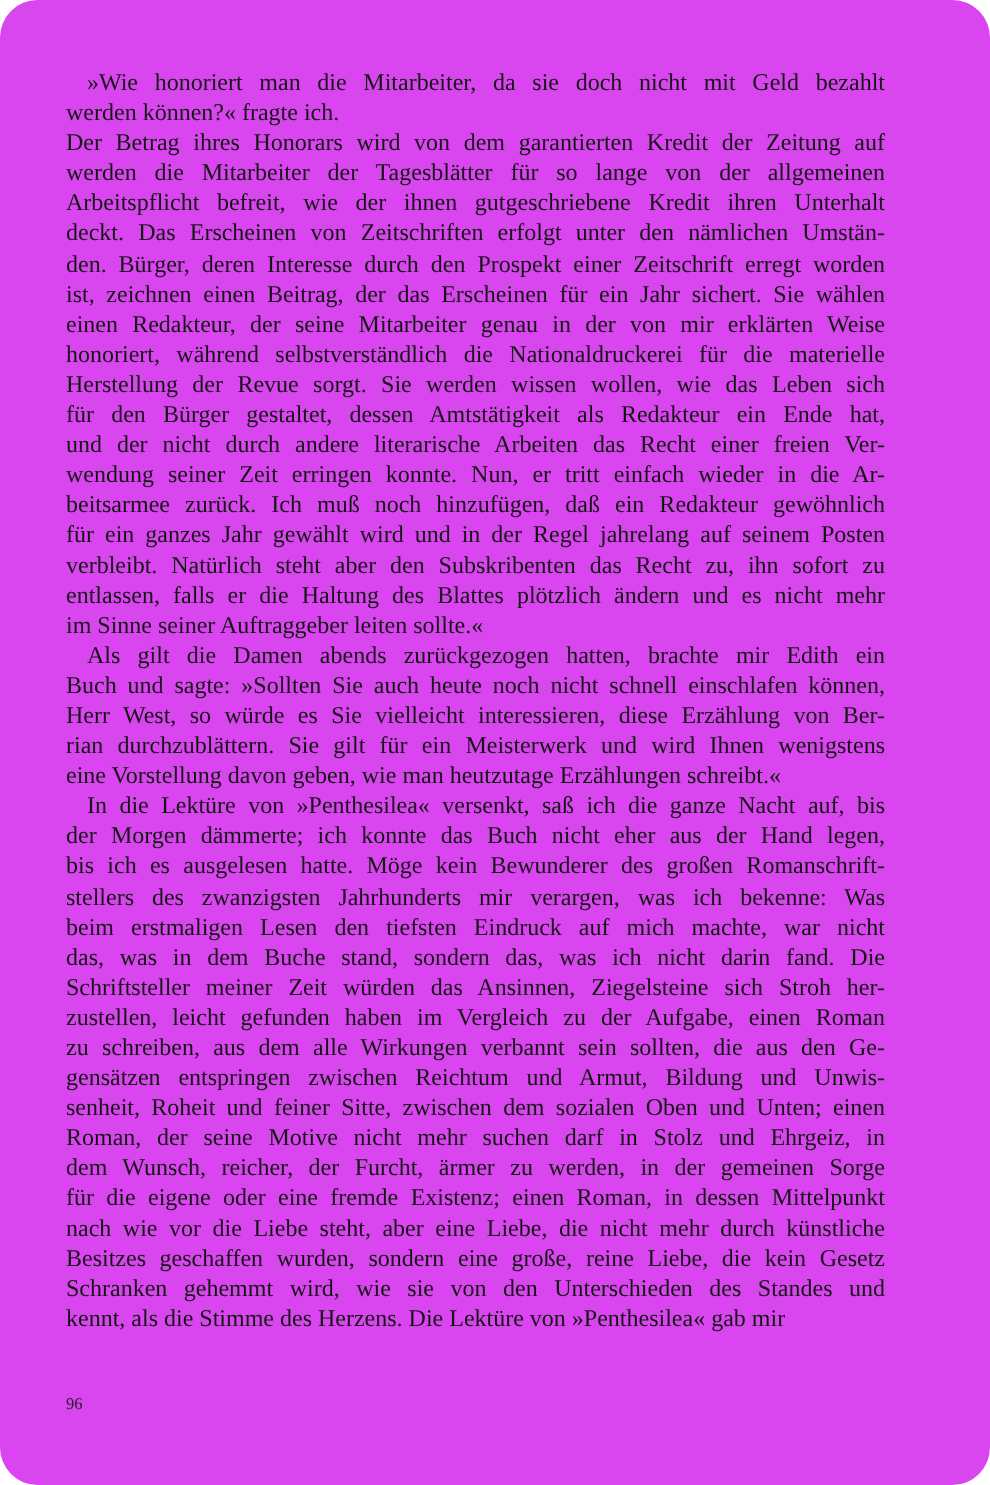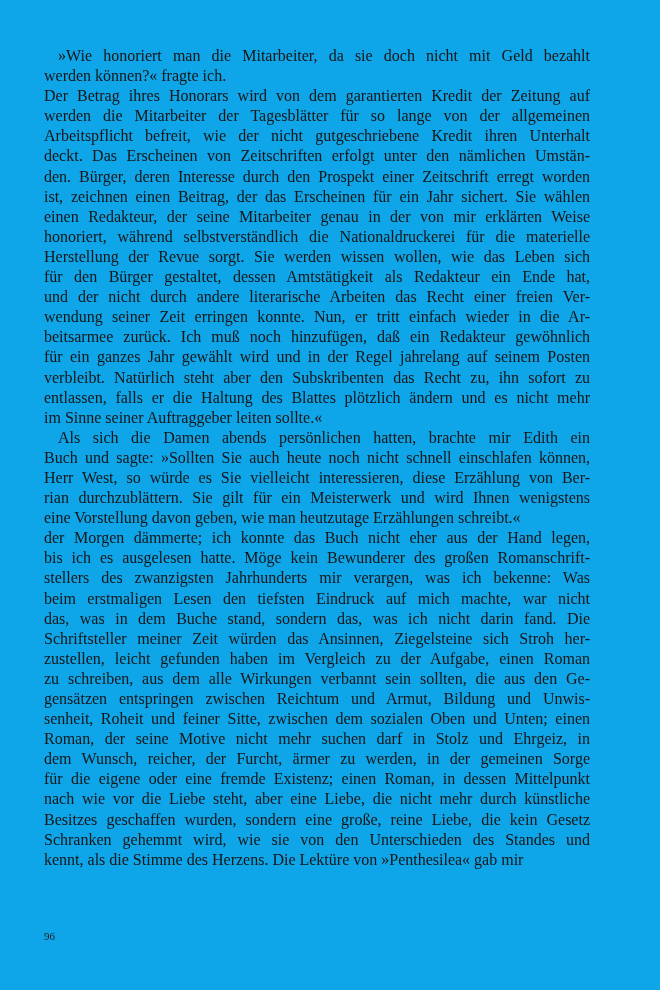--- a/index.html
+++ b/index.html
@@ -11,21 +11,22 @@
     width: 660px;
     height: 990px;
     position: relative;
     font-family: "Liberation Serif", serif;
     color: #161616;
     overflow: hidden;
   }
   .book-page {
     position: absolute;
     inset: 0;
-    background: #0ea5e9;
+    background: #d946ef;
+    border-radius: 25px;
   }
   .text-block {
     position: absolute;
     left: 44px;
     top: 46px;
     width: 546px;
     font-size: 16px;
     line-height: 20.1px;
     color: #161616;
   }
@@ -55,40 +56,41 @@
 </style>
 </head>
 <body>
 
 <div class="book-page">
   <div class="text-block">
       <div class="line para-start">»Wie honoriert man die Mitarbeiter, da sie doch nicht mit Geld bezahlt</div>
       <div class="line para-end">werden können?« fragte ich.</div>
       <div class="line">Der Betrag ihres Honorars wird von dem garantierten Kredit der Zeitung auf</div>
       <div class="line">werden die Mitarbeiter der Tagesblätter für so lange von der allgemeinen</div>
-      <div class="line">Arbeitspflicht befreit, wie der nicht gutgeschriebene Kredit ihren Unterhalt</div>
+      <div class="line">Arbeitspflicht befreit, wie der ihnen gutgeschriebene Kredit ihren Unterhalt</div>
       <div class="line">deckt. Das Erscheinen von Zeitschriften erfolgt unter den nämlichen Umstän-</div>
       <div class="line">den. Bürger, deren Interesse durch den Prospekt einer Zeitschrift erregt worden</div>
       <div class="line">ist, zeichnen einen Beitrag, der das Erscheinen für ein Jahr sichert. Sie wählen</div>
       <div class="line">einen Redakteur, der seine Mitarbeiter genau in der von mir erklärten Weise</div>
       <div class="line">honoriert, während selbstverständlich die Nationaldruckerei für die materielle</div>
       <div class="line">Herstellung der Revue sorgt. Sie werden wissen wollen, wie das Leben sich</div>
       <div class="line">für den Bürger gestaltet, dessen Amtstätigkeit als Redakteur ein Ende hat,</div>
       <div class="line">und der nicht durch andere literarische Arbeiten das Recht einer freien Ver-</div>
       <div class="line">wendung seiner Zeit erringen konnte. Nun, er tritt einfach wieder in die Ar-</div>
       <div class="line">beitsarmee zurück. Ich muß noch hinzufügen, daß ein Redakteur gewöhnlich</div>
       <div class="line">für ein ganzes Jahr gewählt wird und in der Regel jahrelang auf seinem Posten</div>
       <div class="line">verbleibt. Natürlich steht aber den Subskribenten das Recht zu, ihn sofort zu</div>
       <div class="line">entlassen, falls er die Haltung des Blattes plötzlich ändern und es nicht mehr</div>
       <div class="line para-end">im Sinne seiner Auftraggeber leiten sollte.«</div>
-      <div class="line para-start">Als sich die Damen abends persönlichen hatten, brachte mir Edith ein</div>
+      <div class="line para-start">Als gilt die Damen abends zurückgezogen hatten, brachte mir Edith ein</div>
       <div class="line">Buch und sagte: »Sollten Sie auch heute noch nicht schnell einschlafen können,</div>
       <div class="line">Herr West, so würde es Sie vielleicht interessieren, diese Erzählung von Ber-</div>
       <div class="line">rian durchzublättern. Sie gilt für ein Meisterwerk und wird Ihnen wenigstens</div>
       <div class="line para-end">eine Vorstellung davon geben, wie man heutzutage Erzählungen schreibt.«</div>
+      <div class="line para-start">In die Lektüre von »Penthesilea« versenkt, saß ich die ganze Nacht auf, bis</div>
       <div class="line">der Morgen dämmerte; ich konnte das Buch nicht eher aus der Hand legen,</div>
       <div class="line">bis ich es ausgelesen hatte. Möge kein Bewunderer des großen Romanschrift-</div>
       <div class="line">stellers des zwanzigsten Jahrhunderts mir verargen, was ich bekenne: Was</div>
       <div class="line">beim erstmaligen Lesen den tiefsten Eindruck auf mich machte, war nicht</div>
       <div class="line">das, was in dem Buche stand, sondern das, was ich nicht darin fand. Die</div>
       <div class="line">Schriftsteller meiner Zeit würden das Ansinnen, Ziegelsteine sich Stroh her-</div>
       <div class="line">zustellen, leicht gefunden haben im Vergleich zu der Aufgabe, einen Roman</div>
       <div class="line">zu schreiben, aus dem alle Wirkungen verbannt sein sollten, die aus den Ge-</div>
       <div class="line">gensätzen entspringen zwischen Reichtum und Armut, Bildung und Unwis-</div>
       <div class="line">senheit, Roheit und feiner Sitte, zwischen dem sozialen Oben und Unten; einen</div>

